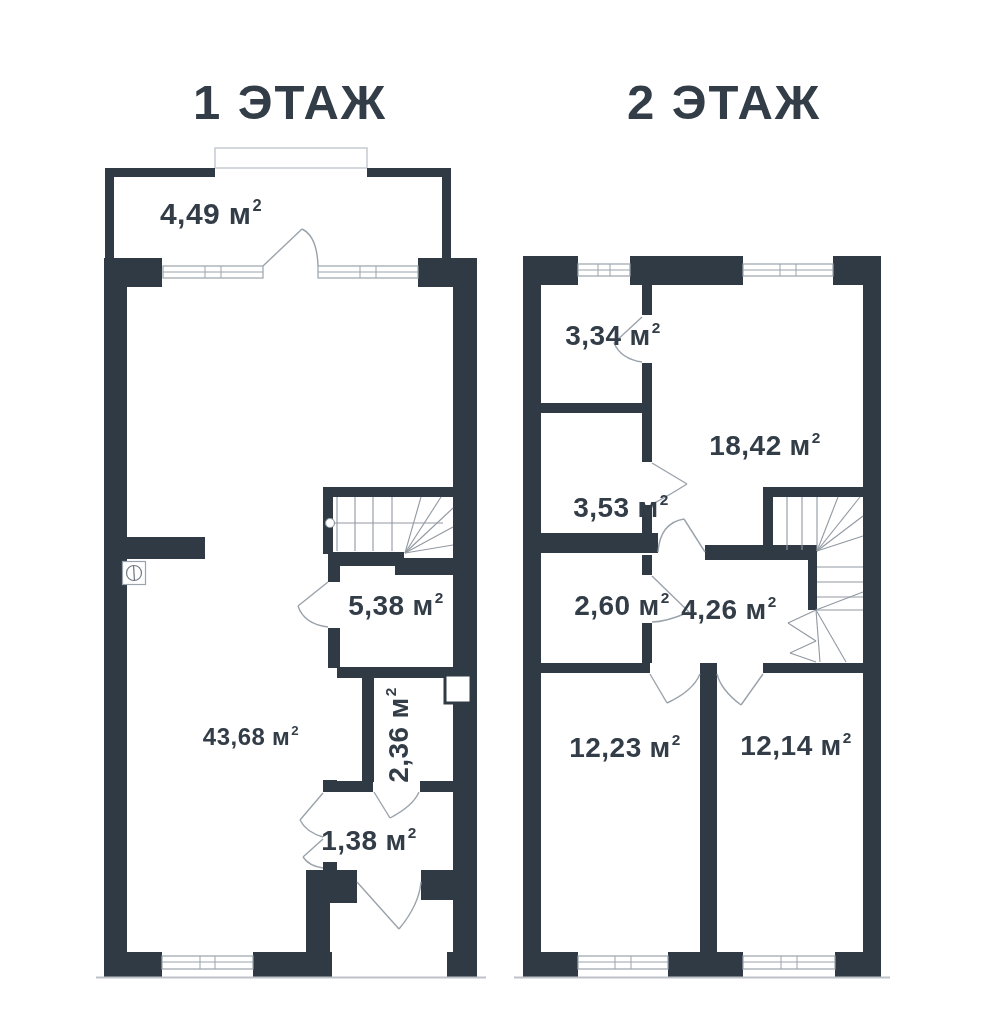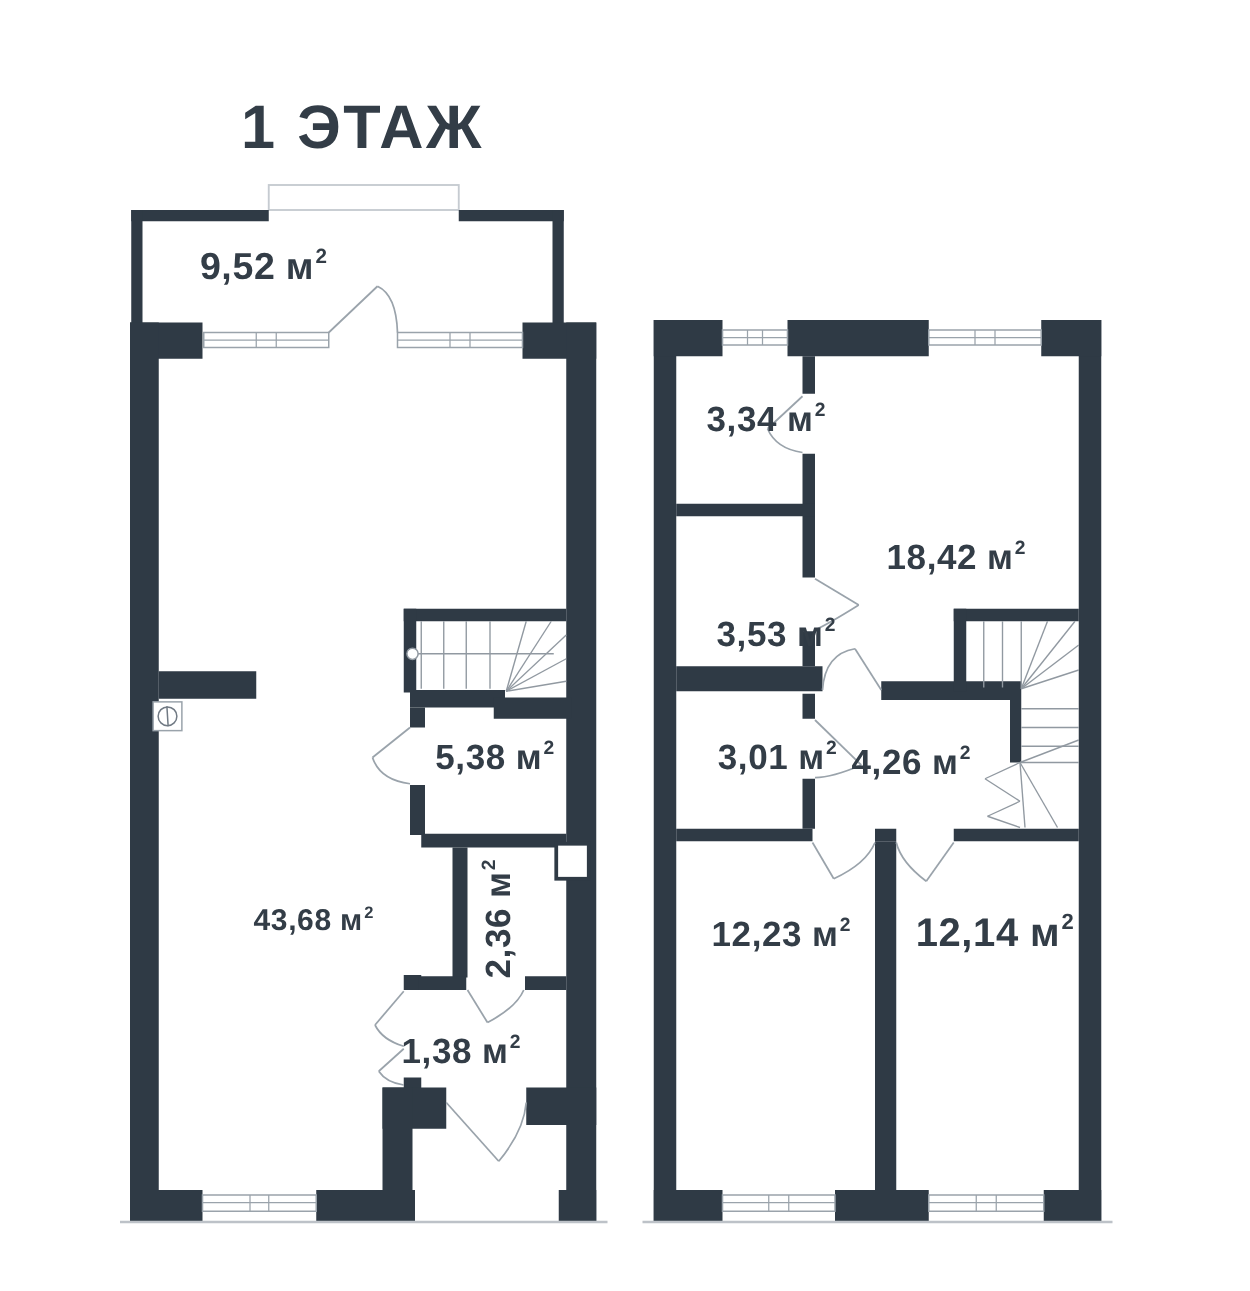--- a/index.html
+++ b/index.html
@@ -216,23 +216,24 @@
         <line class="stair" x1="788" y1="623" x2="816" y2="641"></line>
         <line class="stair" x1="816" y1="641" x2="790" y2="653"></line>
         <line class="stair" x1="790" y1="653" x2="816" y2="662"></line>
       </g>
 
       <line class="ground" x1="514" y1="977.5" x2="890" y2="977.5"></line>
     </g>
   </svg>
 
   <div class="floor-title" style="left:290px;top:102px">1 ЭТАЖ</div>
+  <div class="floor-title" style="left:724px;top:102px">2 ЭТАЖ</div>
 
   <div class="area-label" style="left:211px;top:214px;font-size:30px">
-    <span>9,52</span><span class="unit"><span>м</span><sup>2</sup></span>
+    <span>4,49</span><span class="unit"><span>м</span><sup>2</sup></span>
   </div>
   <div class="area-label" style="left:251px;top:737px;font-size:24px">
     <span>43,68</span><span class="unit"><span>м</span><sup>2</sup></span>
   </div>
   <div class="area-label" style="left:396px;top:606px;font-size:28px">
     <span>5,38</span><span class="unit"><span>м</span><sup>2</sup></span>
   </div>
   <div class="area-label vertical" style="left:399px;top:735px;font-size:28px">
     <span>2,36</span><span class="unit"><span>м</span><sup>2</sup></span>
   </div>
@@ -243,25 +244,25 @@
   <div class="area-label" style="left:613px;top:336px;font-size:28px">
     <span>3,34</span><span class="unit"><span>м</span><sup>2</sup></span>
   </div>
   <div class="area-label" style="left:765px;top:446px;font-size:28px">
     <span>18,42</span><span class="unit"><span>м</span><sup>2</sup></span>
   </div>
   <div class="area-label" style="left:621px;top:508px;font-size:28px">
     <span>3,53</span><span class="unit"><span>м</span><sup>2</sup></span>
   </div>
   <div class="area-label" style="left:622px;top:606px;font-size:28px">
-    <span>3,01</span><span class="unit"><span>м</span><sup>2</sup></span>
+    <span>2,60</span><span class="unit"><span>м</span><sup>2</sup></span>
   </div>
   <div class="area-label" style="left:729px;top:610px;font-size:28px">
     <span>4,26</span><span class="unit"><span>м</span><sup>2</sup></span>
   </div>
   <div class="area-label" style="left:625px;top:748px;font-size:28px">
     <span>12,23</span><span class="unit"><span>м</span><sup>2</sup></span>
   </div>
-  <div class="area-label" style="left:796px;top:746px;font-size:32px">
+  <div class="area-label" style="left:796px;top:746px;font-size:28px">
     <span>12,14</span><span class="unit"><span>м</span><sup>2</sup></span>
   </div>
 
 </div>
 
 </body></html>

